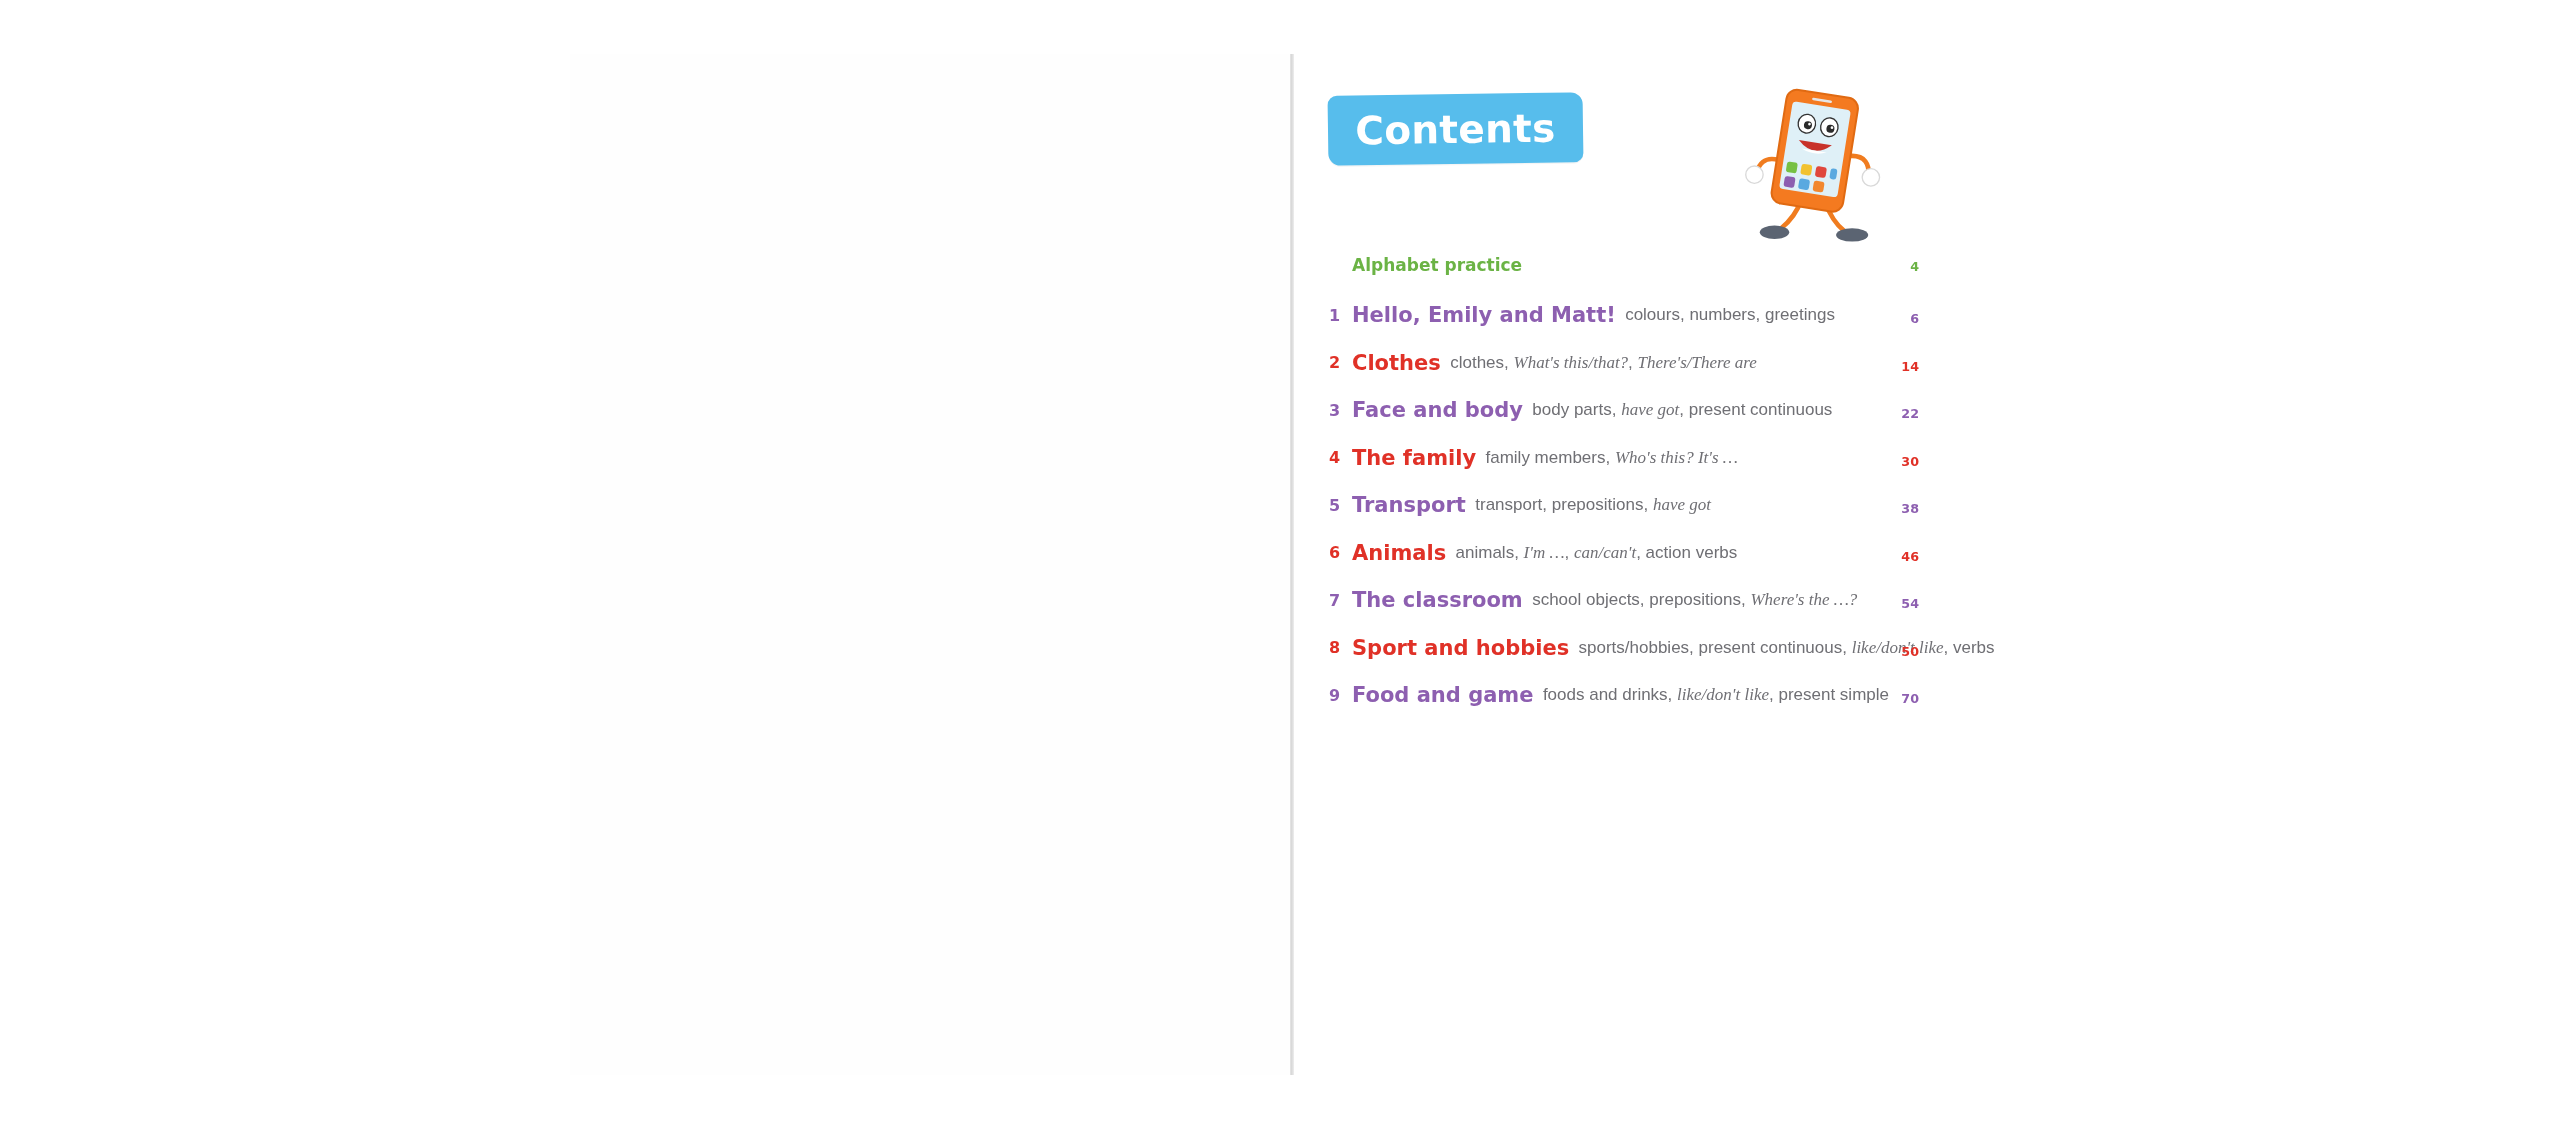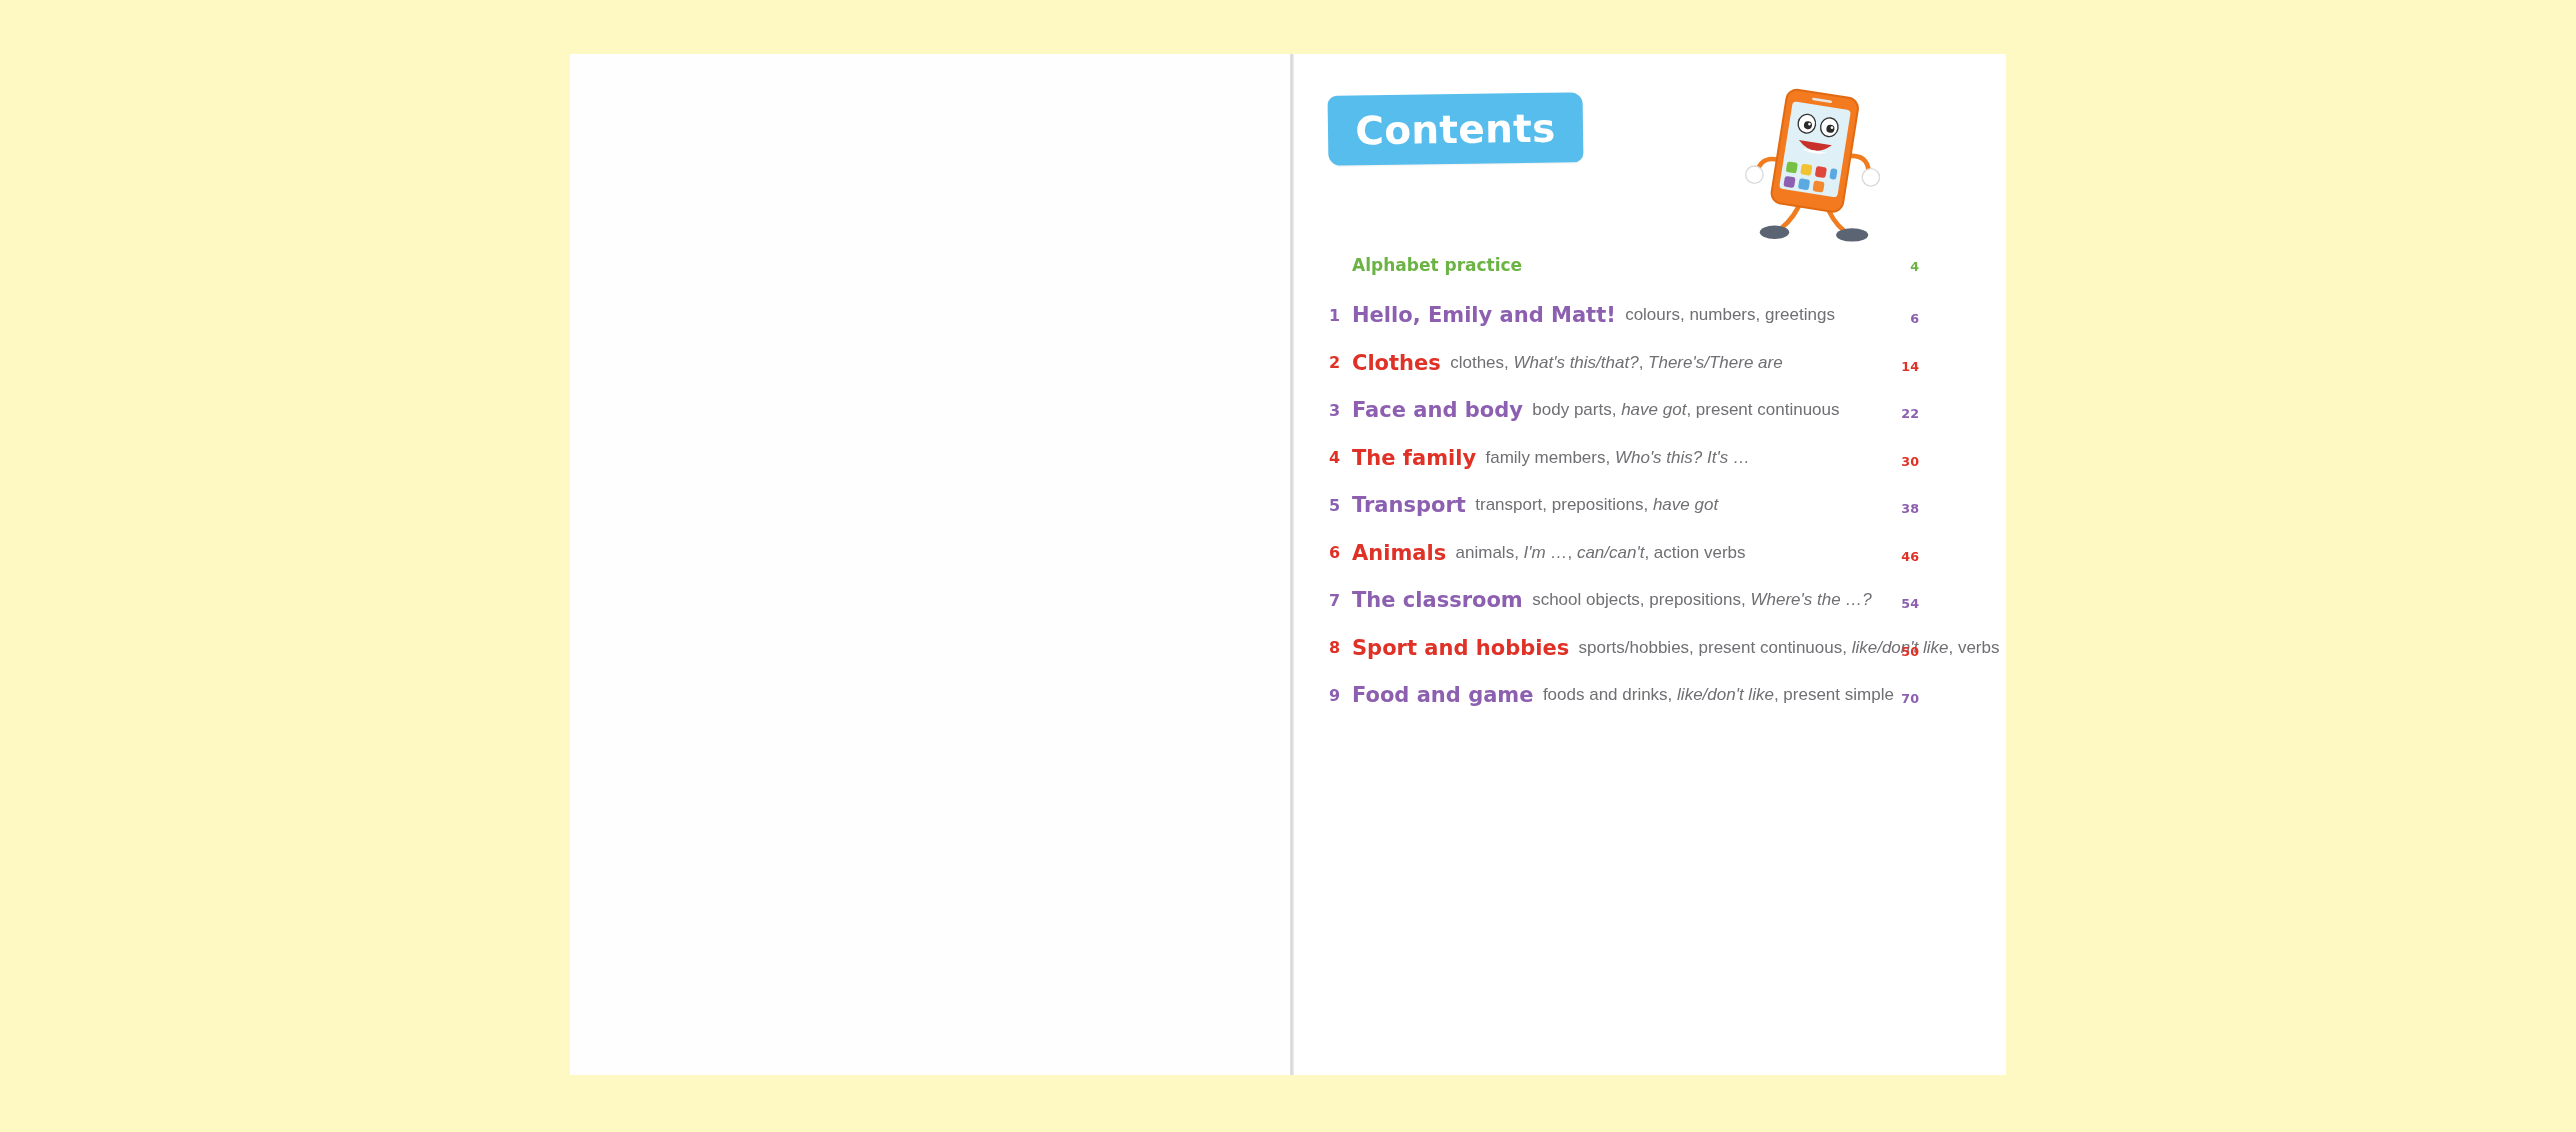--- a/index.html
+++ b/index.html
@@ -9,21 +9,21 @@
     width: 2576px;
     height: 1132px;
     overflow: hidden;
     font-family: "Liberation Sans", sans-serif;
   }
 
   .stage {
     position: relative;
     width: 2576px;
     height: 1132px;
-    background: #fef9c3;
+    background: #ffffff;
   }
 
   
   .book {
     position: absolute;
     left: 570px;
     top: 54px;
     width: 1436px;
     height: 1021px;
     background: #ffffff;
@@ -119,21 +119,21 @@
     font-family: "DejaVu Sans", sans-serif;
   }
 
   .toc-desc {
     margin-left: 9.4px;
     font-size: 17px;
     color: #6f6f74;
     white-space: nowrap;
     font-family: "Liberation Sans", sans-serif;
   }
-  .toc-desc i { font-style: italic; }
+  .toc-desc i { font-style: italic; font-family: Liberation Serif, serif; }
 
   .toc-page {
     position: absolute;
     right: 0;
     bottom: 0.7px;
     font-size: 12.7px;
     font-weight: bold;
     font-family: "DejaVu Sans", sans-serif;
   }
 

